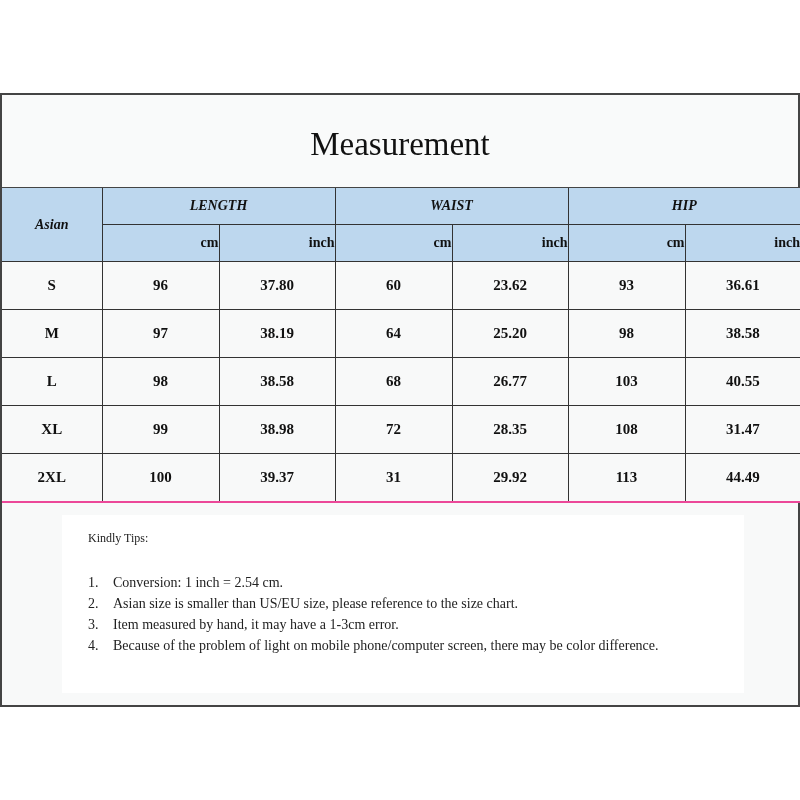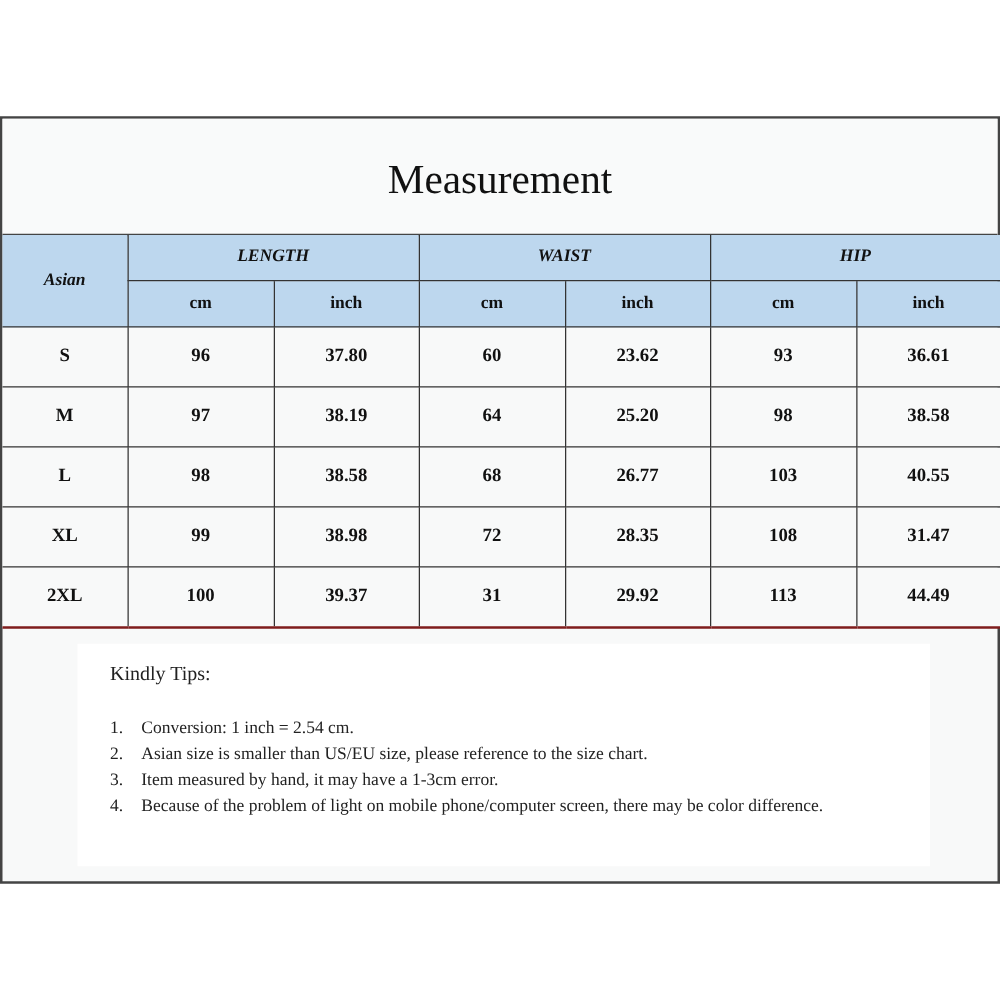--- a/index.html
+++ b/index.html
@@ -66,48 +66,48 @@
     table.size-table tr:first-child th { border-top: none; font-style: italic; }
     table.size-table th:first-child,
     table.size-table td:first-child { border-left: none; }
     table.size-table th:last-child,
     table.size-table td:last-child { border-right: none; }
     table.size-table thead th {
       background: #bdd7ee;
       font-size: 14px;
     }
     table.size-table thead tr.group-row th { height: 36px; }
-    table.size-table thead tr.unit-row th { height: 36px; }
+    table.size-table thead tr.unit-row th { height: 36px; text-align: right; }
     table.size-table tbody td {
       background: #f8f9f9;
       height: 47px;
       font-size: 15px;
     }
     table.size-table tbody td.size-cell {
       font-size: 15px;
     }
     table.size-table tbody tr:last-child td {
-      border-bottom: 2px solid #7f1d1d;
+      border-bottom: 2px solid #ec4899;
       margin-left: 35px;
     }
     .tips-panel {
       position: absolute;
       left: 60px;
       top: 420px;
       width: 682px;
       height: 178px;
       background: #ffffff;
       font-family: "Liberation Serif", "DejaVu Serif", serif;
       color: #222;
     }
     .tips-title {
       position: absolute;
       left: 26px;
       top: 16px;
-      font-size: 16px;
+      font-size: 12px;
     }
     .tips-list {
       position: absolute;
       left: 26px;
       top: 57px;
       margin: 0;
       padding: 0;
       list-style: none;
       font-size: 14px;
       width: 600px;

